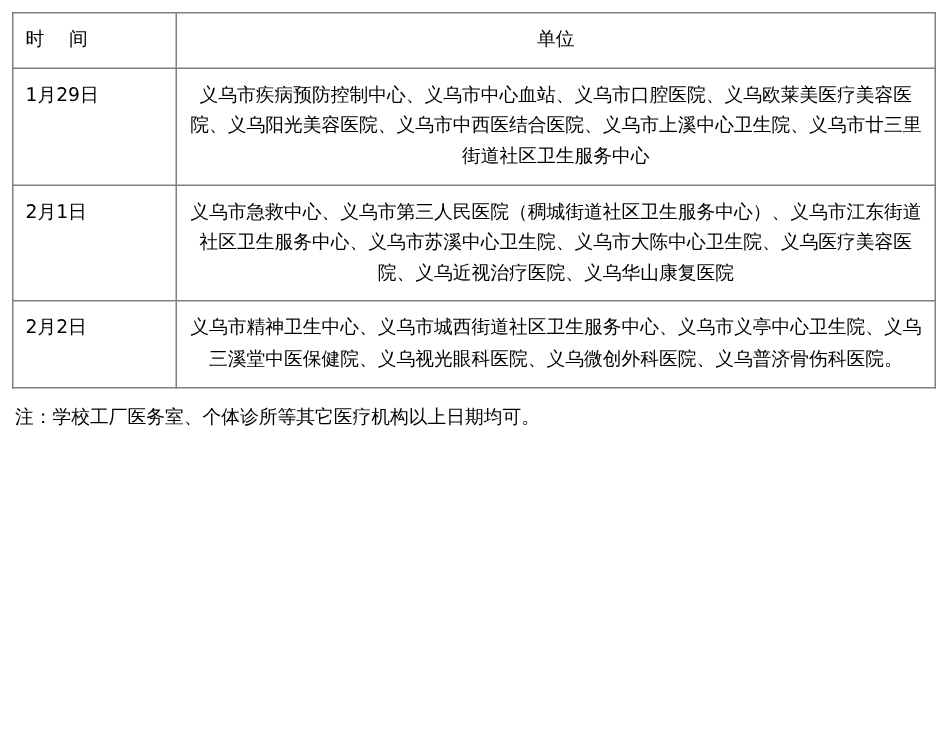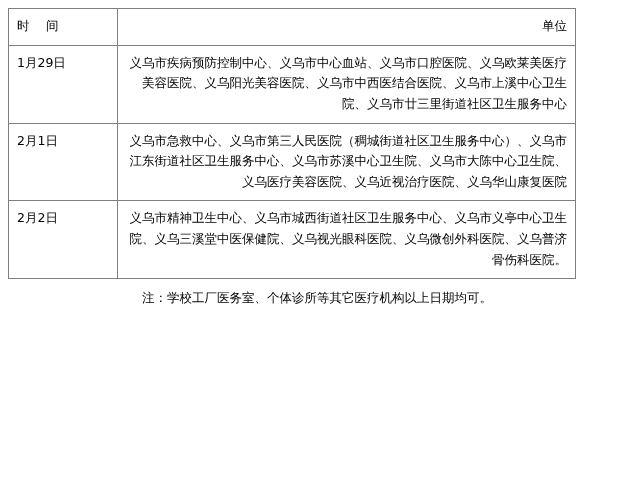--- a/index.html
+++ b/index.html
@@ -16,56 +16,55 @@
   }
   .page {
     box-sizing: border-box;
     width: 632px;
     height: 502px;
     padding: 8px 8px 0 8px;
     background: #ffffff;
   }
   table.schedule {
     border-collapse: collapse;
-    width: 568px;
+    width: 616px;
     table-layout: fixed;
     border: 1px solid #808080;
   }
   table.schedule td {
     border: 1px solid #808080;
     padding: 7px 8px 8px 8px;
     vertical-align: top;
     line-height: 1.65;
     font-size: 12.5px;
     color: #000000;
   }
   td.col-date {
     width: 92px;
     text-align: left;
     white-space: nowrap;
   }
   td.col-unit {
     width: auto;
-    text-align: right;
+    text-align: center;
   }
   thead td {
     font-size: 12.5px;
     padding-top: 6px;
     padding-bottom: 7px;
   }
   .hdr-date {
     letter-spacing: 0;
   }
   .note {
     margin-top: 9px;
     font-size: 12.5px;
     line-height: 1.6;
     color: #000000;
     padding-left: 2px;
-    text-align: center;
   }
 </style>
 </head>
 <body>
 
 <div class="page">
 
   <table class="schedule">
     <thead>
       <tr>

